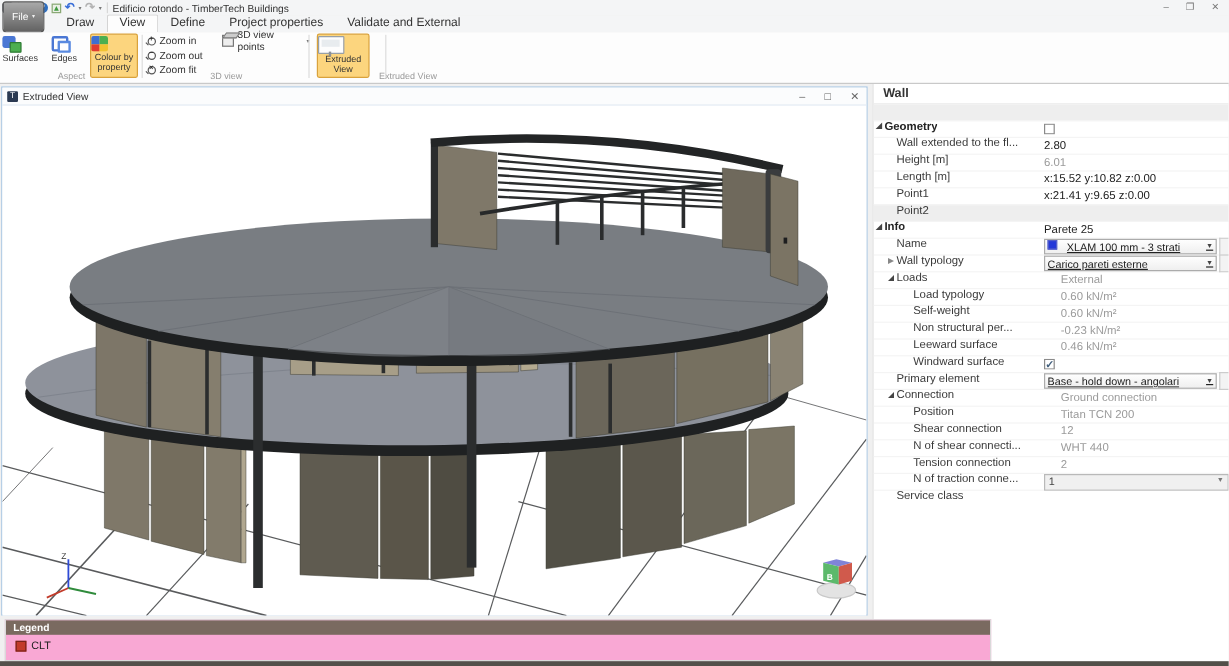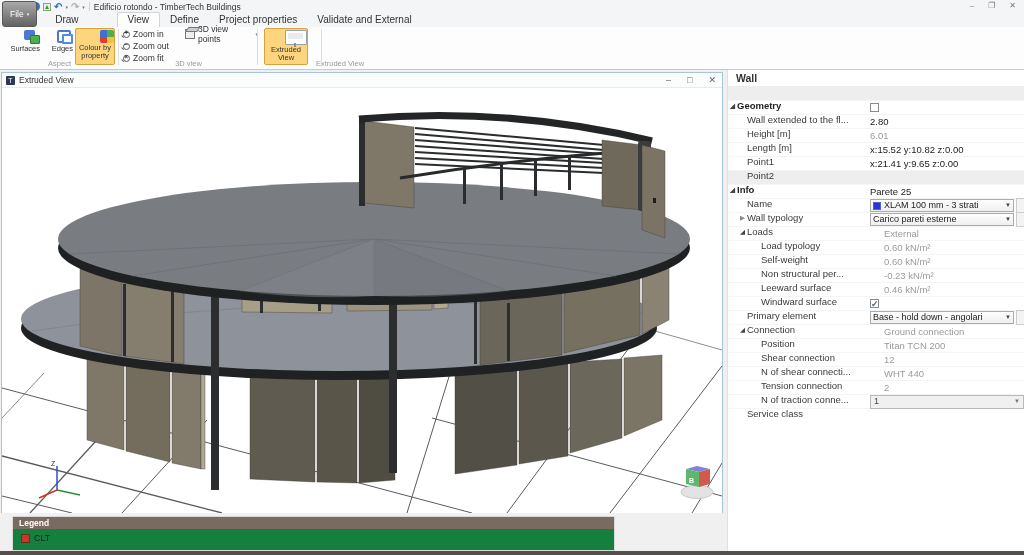--- a/index.html
+++ b/index.html
@@ -22,29 +22,29 @@
   .win-title{font-size:8.5px;color:#333;}
   .win-ctrls{position:absolute;right:8px;top:1px;display:flex;gap:14px;color:#777;font-size:8px;}
   .win-ctrls span{cursor:default;}
 
   
   .tabrow{left:0;top:13px;width:1024px;height:14px;background:#f4f5f6;display:flex;align-items:flex-end;}
   .file-btn{margin-left:2px;height:12px;padding:6px 7px;border-radius:3px;background:linear-gradient(#a9a9a9,#636363);color:#fff;font-size:8.5px;line-height:12px;border:1px solid #5a5a5a;display:flex;align-items:center;gap:3px;}
   .file-btn .caret{color:#eee;}
   .tabs{display:flex;margin-left:8px;height:14px;align-items:flex-end;}
   .tab{padding:1px 10px 1px 10px;font-size:10px;color:#333;height:12px;line-height:12px;}
-  .tab.active{background:#fdfdfd;border:1px solid #d4d4d4;border-bottom:none;border-radius:2px 2px 0 0;margin-left:28px;}
+  .tab.active{background:#fdfdfd;border:1px solid #d4d4d4;border-bottom:none;border-radius:2px 2px 0 0;}
 
   
   .ribbon{left:0;top:27px;width:1024px;height:43px;background:#fdfdfd;border-bottom:1px solid #c9c9c9;box-sizing:border-box;}
   .ribbon::after{content:"";position:absolute;left:0;top:43px;width:1024px;height:2px;background:#8fafcd;}
   .rgroup{position:absolute;top:0;height:40px;}
   .rgroup .gsep{position:absolute;right:0;top:2px;width:1px;height:36px;background:#dcdcdc;}
   .glabel{position:absolute;bottom:-1px;width:100%;text-align:center;font-size:7.5px;color:#9a9a9a;}
-  .bigbtn{display:inline-flex;flex-direction:column;align-items:flex-end;justify-content:flex-start;width:38px;height:34px;margin:1px 0 0 1px;border:1px solid transparent;border-radius:2px;padding-top:1px;}
+  .bigbtn{display:inline-flex;flex-direction:column;align-items:flex-start;justify-content:flex-start;width:38px;height:34px;margin:1px 0 0 1px;border:1px solid transparent;border-radius:2px;padding-top:1px;}
   .bigbtn .blabel{font-size:7.5px;line-height:8px;text-align:center;color:#333;margin-top:1px;}
   .bigbtn.on{background:#fcd57e;border-color:#d9a23c;}
   .ic-surfaces{width:16px;height:14px;position:relative;}
   .ic-surfaces .b1{position:absolute;left:0;top:0;width:11px;height:10px;background:#4a77d4;border-radius:2px;}
   .ic-surfaces .b2{position:absolute;right:0;bottom:0;width:8px;height:7px;background:#4caf50;border-radius:1px;border:1px solid #2d7a33;}
   .ic-edges{width:16px;height:14px;position:relative;}
   .ic-edges .b1{position:absolute;left:0;top:0;width:10px;height:9px;border:2px solid #4a77d4;border-radius:2px;}
   .ic-edges .b2{position:absolute;right:0;bottom:0;width:7px;height:6px;border:2px solid #5a8ae0;background:#fff;border-radius:1px;}
   .ic-colour{width:14px;height:13px;display:grid;grid-template-columns:7px 7px;grid-template-rows:6.5px 6.5px;border-radius:2px;overflow:hidden;}
   .ic-colour i:nth-child(1){background:#3f6fd0;}
@@ -82,31 +82,31 @@
   .prow .val{flex:1;font-size:9.5px;color:#222;white-space:nowrap;overflow:hidden;display:flex;align-items:center;}
   .prow.section{background:#eee;font-weight:bold;}
   .prow.section .lab{width:auto;color:#222;font-size:9.5px;}
   .exp{display:inline-block;width:9px;font-size:6.5px;color:#444;text-align:center;flex:none;}
   .exp.expanded::before{content:"◢";}
   .exp.collapsed::before{content:"▶";color:#888;}
   .ind1{padding-left:10px;} .ind2{padding-left:24px;}
   .muted{color:#9b9b9b !important;}
   .cbx{width:9px;height:9px;border:1px solid #8a8a8a;background:#fff;display:inline-block;box-sizing:border-box;position:relative;}
   .cbx.checked::after{content:"✓";position:absolute;left:0px;top:-2px;font-size:9px;color:#44617e;font-weight:bold;}
-  .dd{flex:1;height:11px;border:1px solid #ababab;background:linear-gradient(#fefefe,#efefef);display:flex;align-items:center;padding:0 2px;gap:3px;position:relative;}
+  .dd{flex:1;height:11px;border:1px solid #ababab;background:linear-gradient(#fefefe,#efefef);display:flex;padding:0 2px;gap:8px;position:relative;text-decoration:underline;}
   .dd .ddtext{flex:1;font-size:9px;color:#222;white-space:nowrap;overflow:hidden;}
   .dd .dda{font-size:6px;color:#444;flex:none;}
   .swatch{width:8px;height:8px;background:#2438d8;border:1px solid #5560c8;flex:none;box-sizing:border-box;}
   .ellip{width:7px;height:13px;border-left:1px solid #ccc;background:#f3f3f3;flex:none;margin-left:2px;border-top:1px solid #ccc;border-bottom:1px solid #ccc;}
   .dd2{flex:1;height:12px;border:1px solid #b9b9b9;background:#f0f0f0;display:flex;align-items:center;padding:0 3px;}
   .dd2 .ddtext{flex:1;font-size:9px;color:#444;}
   .dd2 .dda{font-size:6px;color:#777;}
 
   
-  .legend{left:12px;top:446px;width:603px;height:35px;background:#15803d;border:1px solid #d9d9d9;box-sizing:border-box;}
+  .legend{left:4px;top:446px;width:822px;height:35px;background:#f9a8d4;border:1px solid #d9d9d9;box-sizing:border-box;}
   .lhead{height:12px;background:#7a6a60;color:#fff;font-size:8.5px;font-weight:bold;line-height:12px;padding-left:6px;}
   .lbody{display:flex;align-items:center;gap:4px;padding:4px 0 0 8px;}
   .lswatch{width:9px;height:9px;border:1px solid #7a241b;box-sizing:border-box;}
   .litem{font-size:9px;color:#222;}
   .strip{left:0;top:481px;width:1024px;height:4px;background:#53504a;}
 </style>
 </head>
 <body>
 
 <div class="abs titlebar">

